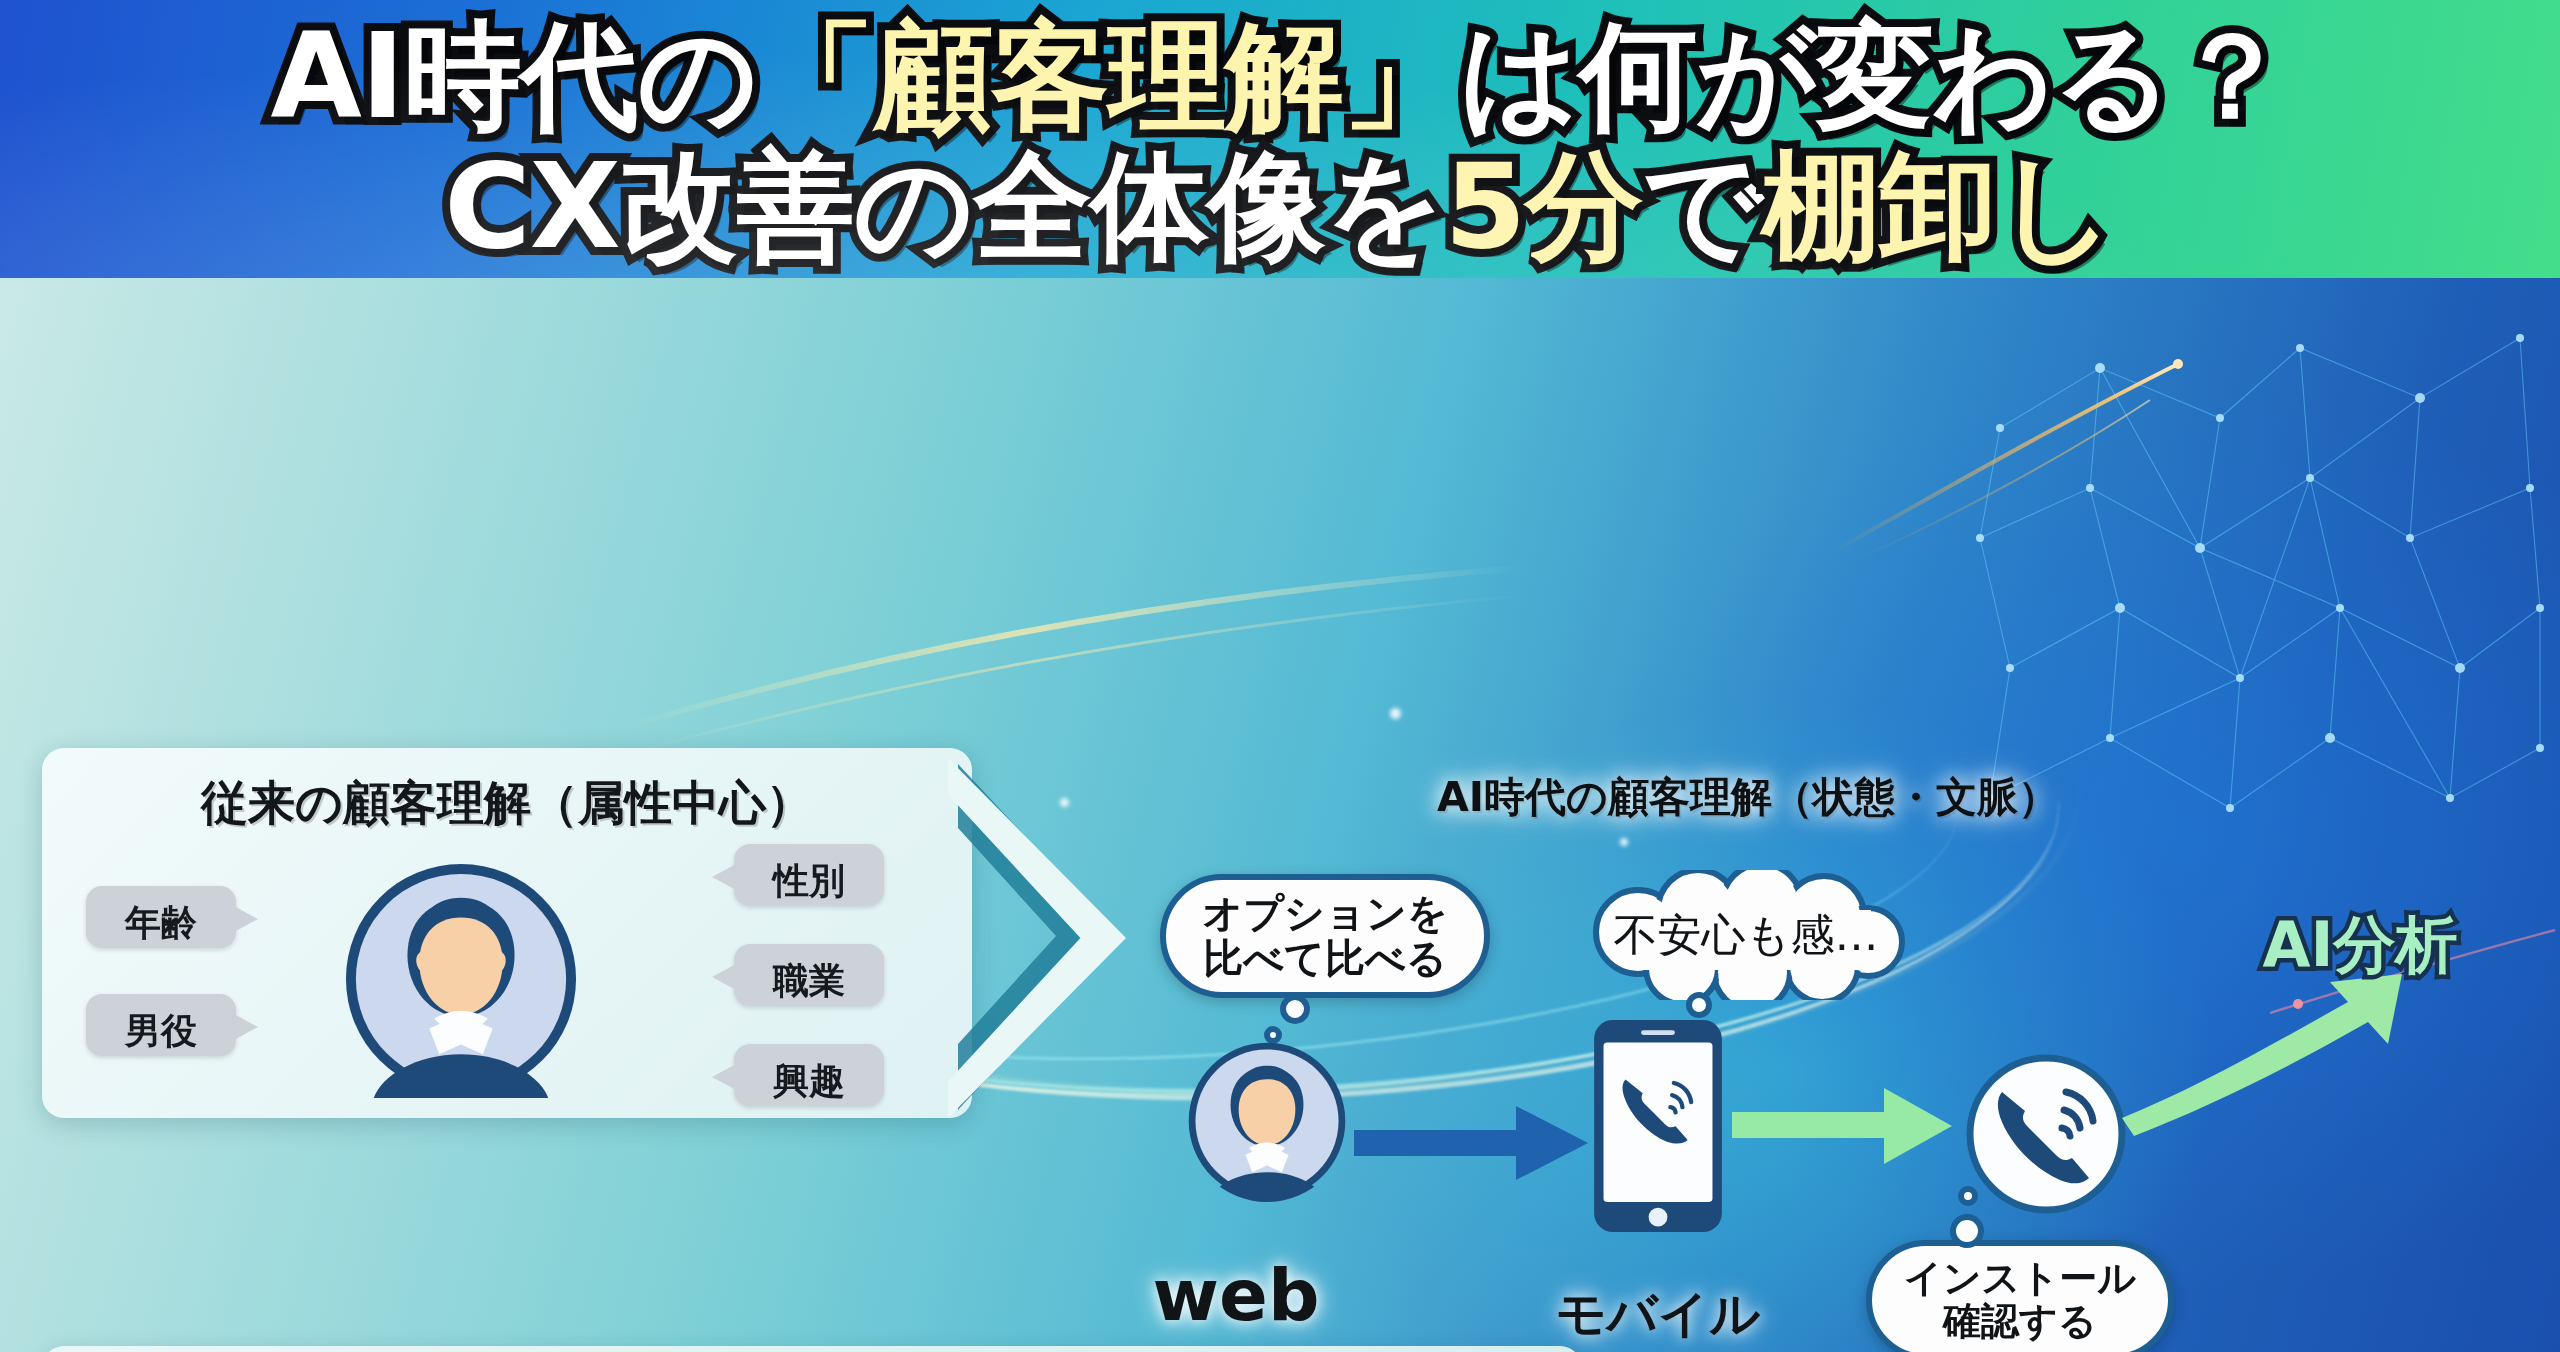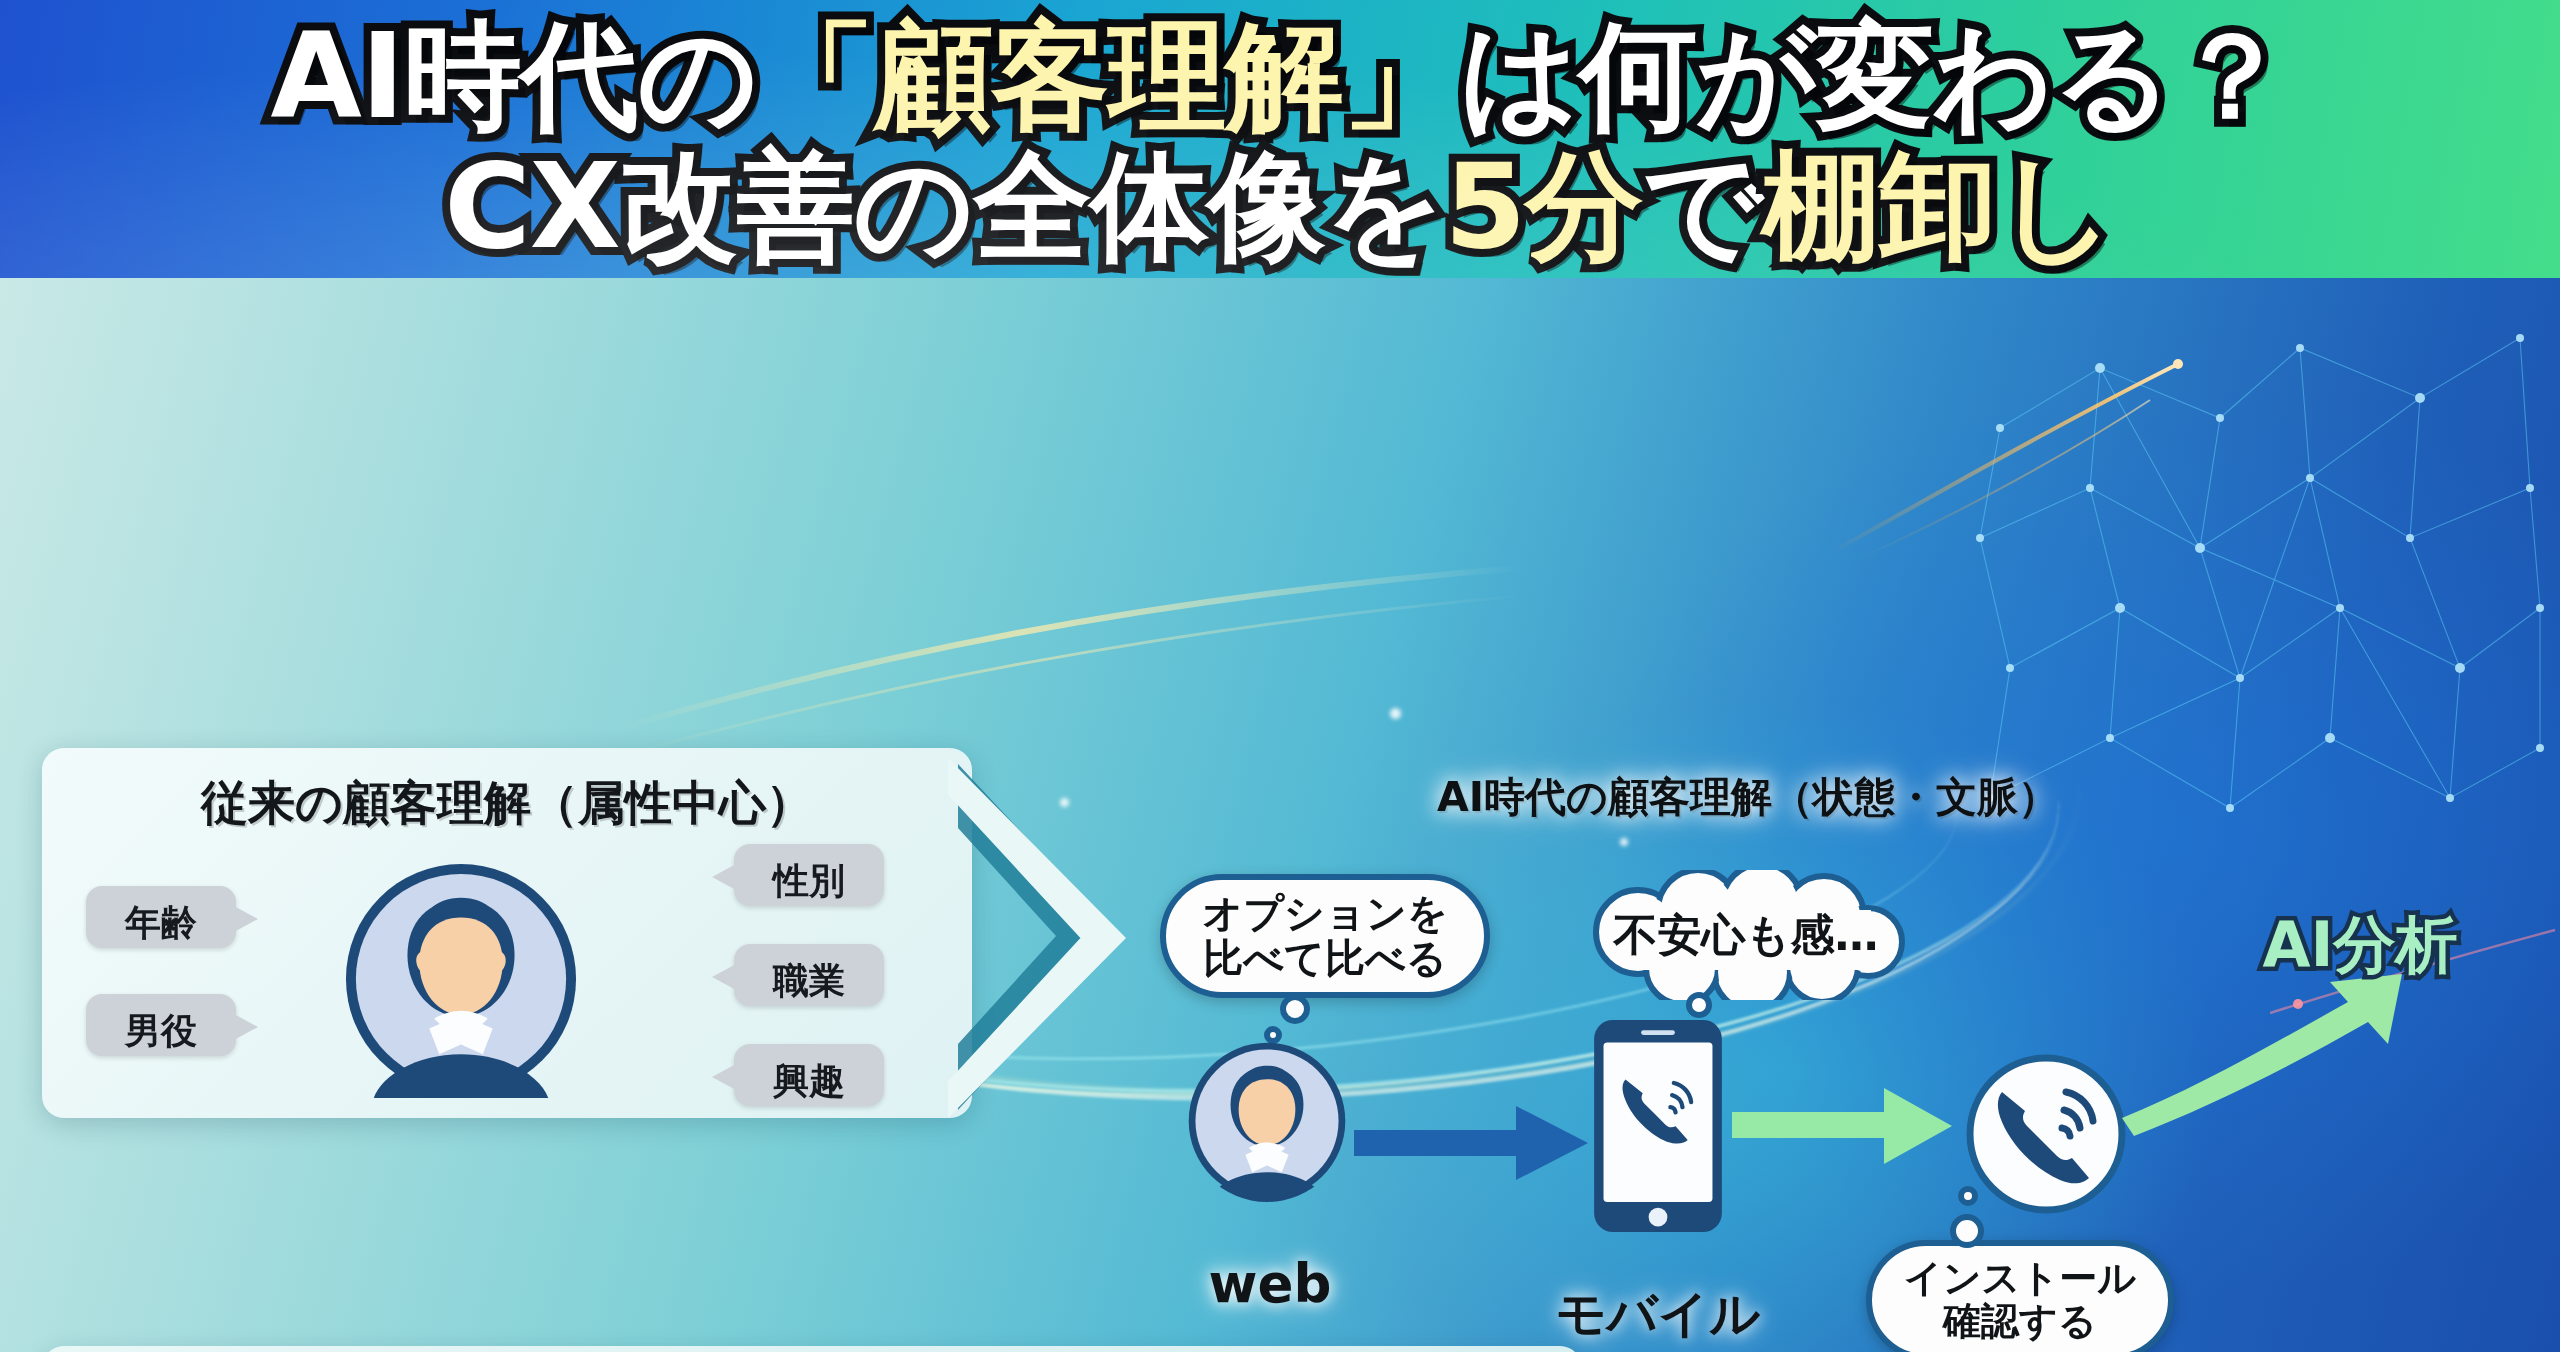--- a/index.html
+++ b/index.html
@@ -282,42 +282,42 @@
         <circle cx="196" cy="34" r="36"></circle>
           <circle cx="258" cy="46" r="36"></circle>
         <circle cx="302" cy="72" r="30"></circle>
           <circle cx="256" cy="96" r="32"></circle>
         <circle cx="186" cy="102" r="34"></circle>
           <circle cx="116" cy="98" r="32"></circle>
         <rect x="70" y="40" width="235" height="60"></rect>
       </g>
     </svg>
     <div style="position:absolute;left:1566px;top:628px;width:360px;text-align:center;
-                font-family:'DejaVu Sans','Liberation Sans',sans-serif;font-weight:700;font-size:44px;color:#111417;white-space:nowrap;">不安心も感…</div>
+                font-family:'DejaVu Sans','Liberation Sans',sans-serif;font-weight:400;font-size:44px;color:#111417;white-space:nowrap;">不安心も感…</div>
     <div class="btail" style="left:1686px;top:714px;width:26px;height:26px;"></div>
 
     <div class="bubble" style="left:1866px;top:962px;width:308px;height:120px;border-radius:60px;font-size:38px;">
       <span>インストール</span>
       <span>確認する</span>
     </div>
     <div class="btail" style="left:1950px;top:936px;width:34px;height:34px;"></div>
     <div class="btail" style="left:1958px;top:908px;width:20px;height:20px;"></div>
 
     <svg class="chip" style="left:1186px;top:762px;width:162px;height:162px;" viewBox="0 0 240 240">
       <circle cx="120" cy="120" r="116" fill="#1e4a7a"></circle>
       <circle cx="120" cy="120" r="106" fill="#ccd8ee"></circle>
       <path d="M120 196c-46 0-80 22-88 44a116 116 0 0 0 176 0c-8-22-42-44-88-44z" fill="#1e4a7a"></path>
       <path d="M120 40c-33 0-54 23-54 56 0 34 24 62 54 62s54-28 54-62c0-33-21-56-54-56z" fill="#1e4a7a"></path>
       <path d="M120 58c-26 0-42 18-42 45 0 30 19 53 42 53s42-23 42-53c0-27-16-45-42-45z" fill="#f8d0a8"></path>
       <path d="M78 88c4-24 20-36 42-36s38 12 42 36c2-34-16-50-42-50S76 54 78 88z" fill="#1e4a7a"></path>
       <path d="M120 152c-8 0-20 3-27 8l27 26 27-26c-7-5-19-8-27-8z" fill="#fbfdff"></path>
       <path d="M106 162l14 24-22 10-10-26z" fill="#fbfdff"></path>
       <path d="M134 162l-14 24 22 10 10-26z" fill="#fbfdff"></path>
     </svg>
-    <div class="clabel" style="left:1150px;top:930px;width:240px;font-size:53px;color:#111417;
+    <div class="clabel" style="left:1116px;top:930px;width:240px;font-size:72px;color:#111417;
                 text-shadow:0 0 14px rgba(255,255,255,.95),0 0 26px rgba(255,255,255,.85);">web</div>
 
     <svg style="position:absolute;left:1348px;top:820px;" width="250" height="90">
       <path d="M6,32 L168,32 L168,8 L240,45 L168,82 L168,58 L6,58 Z" fill="#1f62ae"></path>
     </svg>
 
     <svg class="chip" style="left:1592px;top:740px;width:132px;height:216px;border-radius:0;" viewBox="0 0 140 230">
       <rect x="2" y="2" width="136" height="226" rx="20" fill="#1e4a7a"></rect>
       <rect x="12" y="26" width="116" height="170" rx="4" fill="#fbfdff"></rect>
       <rect x="52" y="13" width="36" height="5" rx="2.5" fill="#cfe0f0"></rect>

